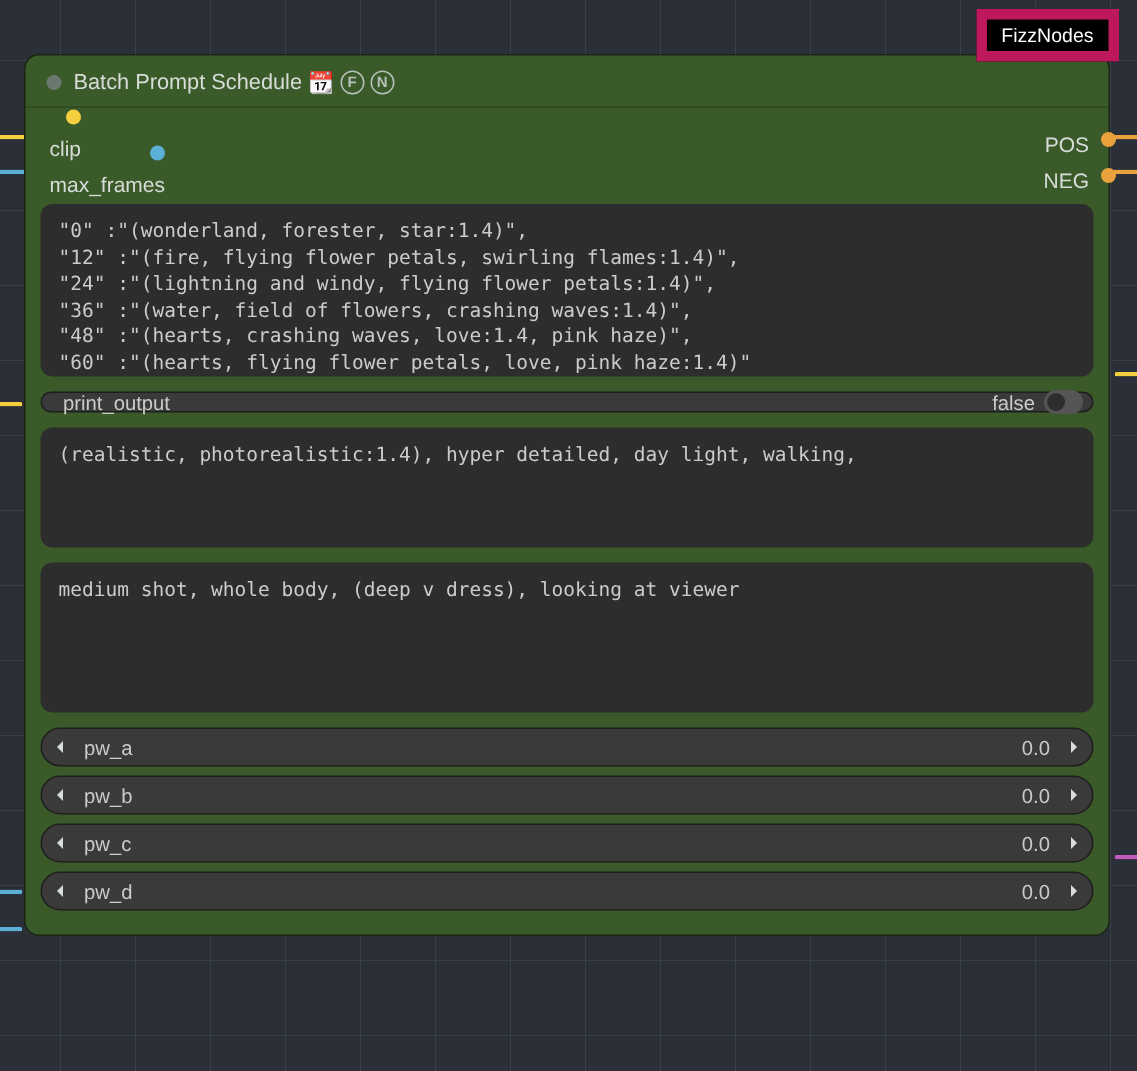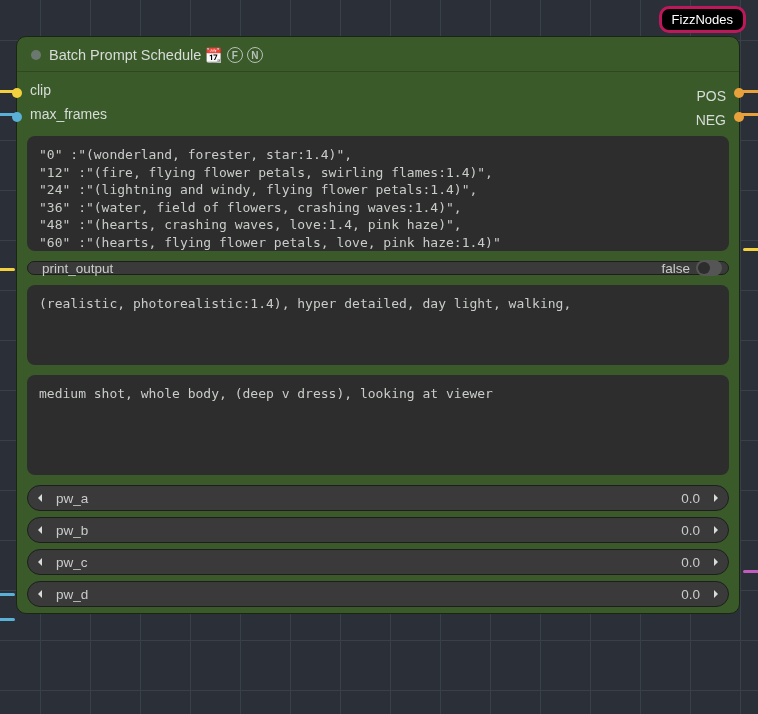--- a/index.html
+++ b/index.html
@@ -24,37 +24,38 @@
     border-radius: 2px;
     z-index: 0;
   }
 
   .badge {
     position: absolute;
     top: 6px;
     right: 12px;
     background: #000;
     color: #fff;
-    border: 3px solid #be185d;
-    border-radius: 10px;
+    border: 7px solid #be185d;
+    border-radius: 0;
     padding: 3px 10px;
     font-size: 13px;
     font-weight: 500;
     z-index: 5;
   }
 
   .node {
     position: absolute;
     left: 16px;
     top: 36px;
     width: 724px;
     background: #3b5a29;
     border: 1px solid #1a2613;
     border-radius: 10px;
     z-index: 2;
+    padding-bottom: 10px;
   }
 
   .titlebar {
     display: flex;
     align-items: center;
     gap: 8px;
     padding: 10px 14px 8px 14px;
     border-bottom: 1px solid rgba(0,0,0,0.2);
   }
   .dot {
@@ -87,21 +88,21 @@
     padding: 6px 16px 10px 16px;
   }
   .port-row {
     display: flex;
     justify-content: space-between;
     align-items: center;
     height: 24px;
     color: #d6dcd8;
     font-size: 14px;
   }
-  .port-left { display:flex; align-items:flex-end; gap:8px;}
+  .port-left { display:flex; align-items:flex-end; gap:8px;flex-direction:column;}
   .port-right { display:flex; align-items:flex-start; gap:8px;margin-top:11px;}
   .port-dot {
     width: 10px; height: 10px; border-radius: 50%;
     flex: none;
   }
   .port-left .port-dot { margin-left: -21px; }
   .port-right .port-dot { margin-right: -21px; }
 
   .content { padding: 0 10px; }
 

